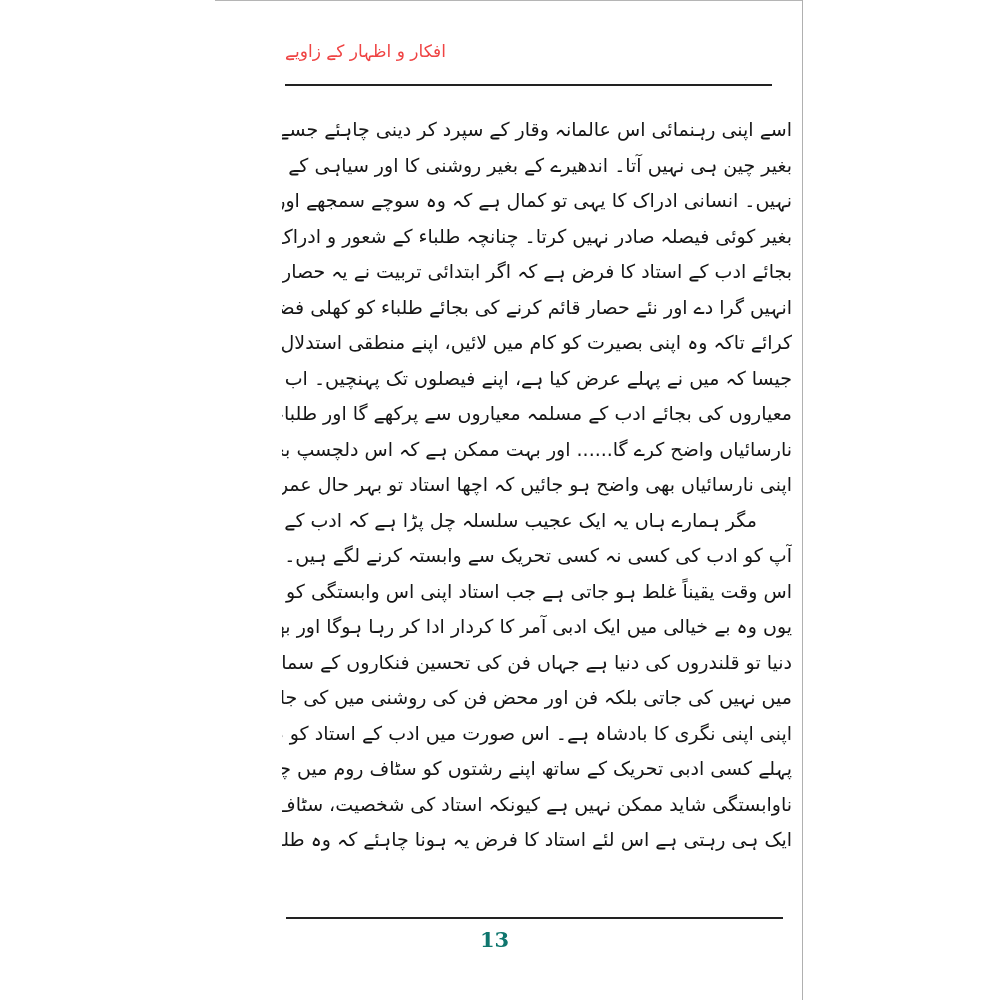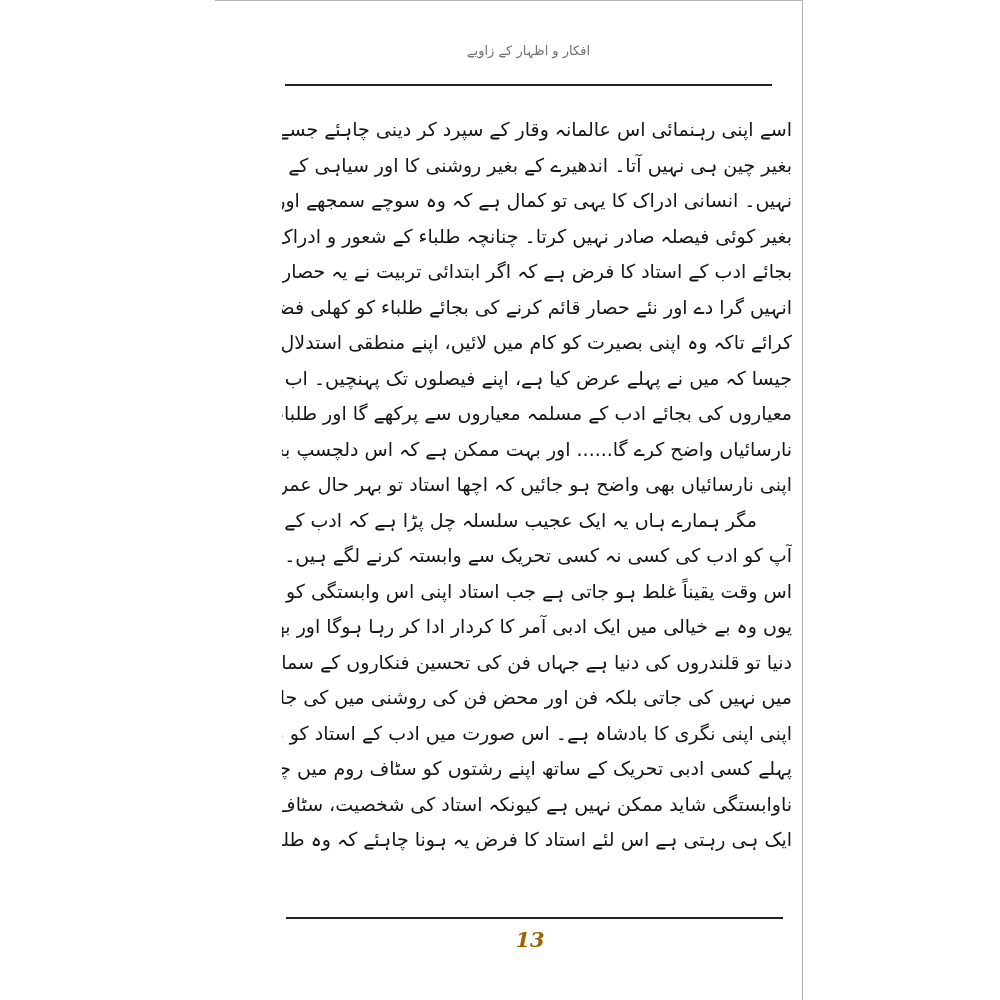--- a/index.html
+++ b/index.html
@@ -29,25 +29,25 @@
       top: 0;
       width: 1px;
       height: 1000px;
       background: #b0b0b0;
     }
     .running-header {
       position: absolute;
       left: 285px;
       top: 36px;
       width: 487px;
-      text-align: center;
+      text-align: left;
       direction: rtl;
-      font-size: 13px;
+      font-size: 17px;
       line-height: 30px;
-      color: #737373;
+      color: #ef4444;
     }
     .header-rule {
       position: absolute;
       left: 285px;
       top: 84px;
       width: 487px;
       height: 2px;
       background: #222;
     }
     .body-text {
@@ -82,27 +82,26 @@
       top: 917px;
       width: 497px;
       height: 2px;
       background: #222;
     }
     .page-number {
       position: absolute;
       left: 480px;
       top: 926px;
       width: 100px;
-      text-align: center;
+      text-align: left;
       font-family: "DejaVu Serif", serif;
       font-weight: bold;
-      font-style: italic;
       font-size: 21px;
       line-height: 28px;
-      color: #a16207;
+      color: #0f766e;
     }
   </style>
 </head>
 <body>
 
 <div class="page-border-top"></div>
 <div class="page-border-right"></div>
 
 <div class="running-header">افکار و اظہار کے زاویے</div>
 <div class="header-rule"></div>

